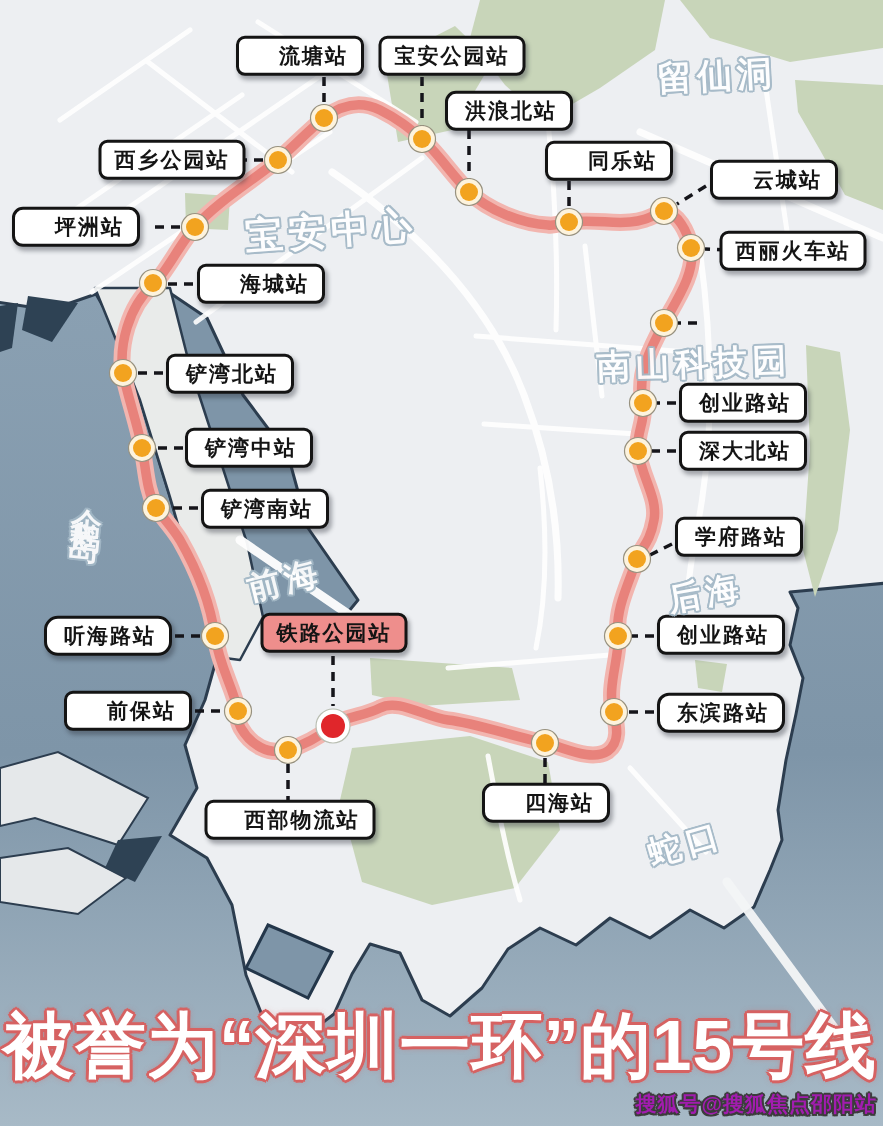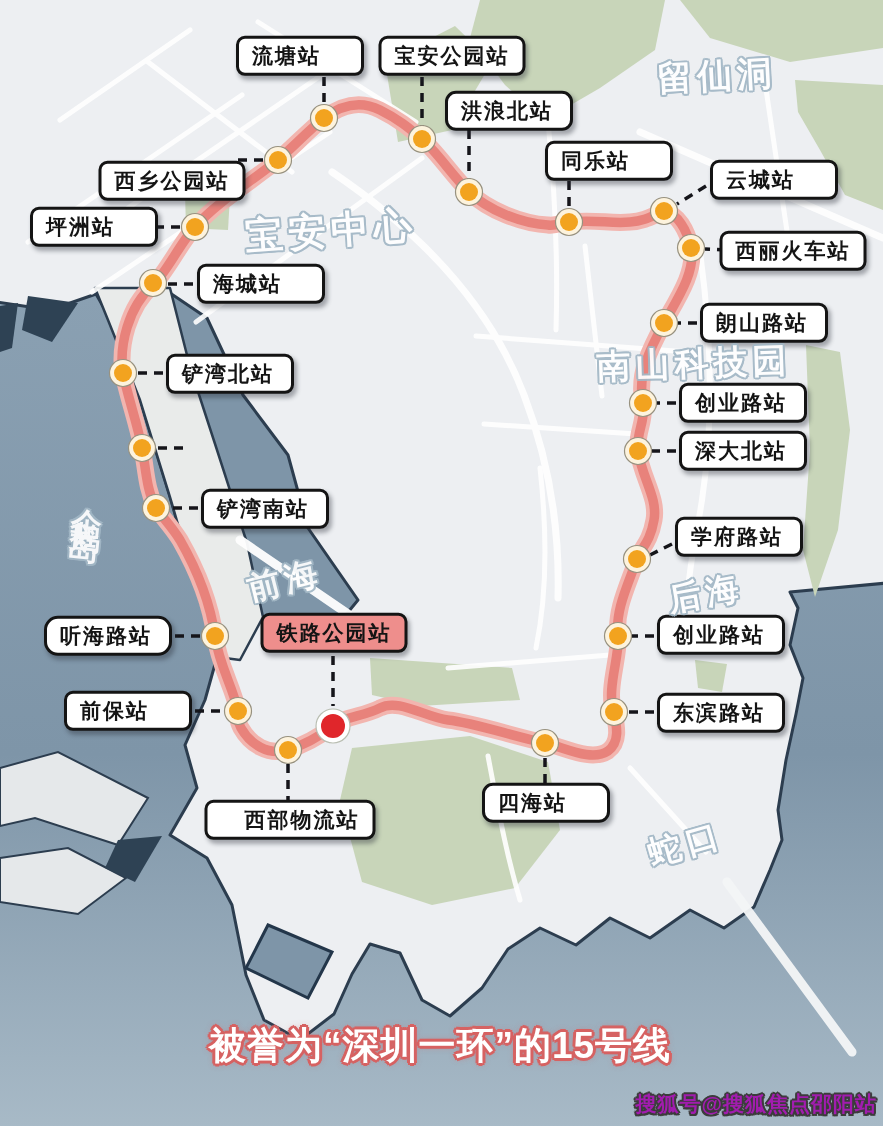--- a/index.html
+++ b/index.html
@@ -3,30 +3,30 @@
 <meta charset="utf-8">
 <style>
   html,body{margin:0;padding:0;background:#ffffff;}
   #stage{position:relative;width:883px;height:1126px;overflow:hidden;background:#edeff2;
          font-family:"Liberation Sans","DejaVu Sans",sans-serif;}
   #mapsvg{position:absolute;left:0;top:0;}
   .connector{stroke:#15151a;stroke-width:3.5;stroke-dasharray:9 7;fill:none;}
   #labels{position:absolute;left:0;top:0;width:100%;height:100%;}
   .st-label{position:absolute;transform:translate(-50%,-50%);background:#ffffff;
     border:3px solid #141414;border-radius:9px;padding:3px 13px;min-width:96px;
-    text-align:left;font-size:21px;font-weight:bold;color:#141414;white-space:nowrap;
+    text-align:right;font-size:21px;font-weight:bold;color:#141414;white-space:nowrap;
     letter-spacing:2px;box-shadow:2.5px 3.5px 4px rgba(40,45,55,.38);line-height:1.35;}
   .st-label.hl{background:#ee8e8c;}
   .area-label{position:absolute;transform:translate(-50%,-50%);font-weight:bold;color:#ffffff;
     white-space:nowrap;letter-spacing:5px;opacity:.93;
     text-shadow:2px 0 #a3b8c6,-2px 0 #a3b8c6,0 2px #a3b8c6,0 -2px #a3b8c6,
       1.6px 1.6px #a3b8c6,-1.6px -1.6px #a3b8c6,1.6px -1.6px #a3b8c6,-1.6px 1.6px #a3b8c6;}
   .area-label.vertical{writing-mode:vertical-rl;letter-spacing:12px;}
   #title{position:absolute;left:440px;top:1046px;transform:translate(-50%,-50%);
-    font-size:37px;font-weight:bold;color:#ffffff;white-space:nowrap;letter-spacing:1px;
+    font-size:71px;font-weight:bold;color:#ffffff;white-space:nowrap;letter-spacing:1px;
     text-shadow:3px 0 #d66262,-3px 0 #d66262,0 3px #d66262,0 -3px #d66262,
       2px 2px #d66262,-2px -2px #d66262,2px -2px #d66262,-2px 2px #d66262,0 0 7px rgba(214,90,90,.75);}
   #watermark{position:absolute;right:6px;top:1104px;transform:translateY(-50%);
     font-size:21px;font-weight:bold;color:#a21caf;white-space:nowrap;letter-spacing:1px;
     text-shadow:2px 0 #3c3c3c,-2px 0 #3c3c3c,0 2px #3c3c3c,0 -2px #3c3c3c,
       1.5px 1.5px #3c3c3c,-1.5px -1.5px #3c3c3c,1.5px -1.5px #3c3c3c,-1.5px 1.5px #3c3c3c;}
 </style>
 </head>
 <body>
 
@@ -170,36 +170,36 @@
       </g>
   </svg>
 
   <div id="labels">
       <div class="st-label" style="left: 300px; top: 56px;">流塘站</div>
       <div class="st-label" style="left: 452px; top: 56px;">宝安公园站</div>
       <div class="st-label" style="left: 509px; top: 111px; border-radius: 11px;">洪浪北站</div>
       <div class="st-label" style="left: 609px; top: 161px;">同乐站</div>
       <div class="st-label" style="left: 774px; top: 180px;">云城站</div>
       <div class="st-label" style="left: 793px; top: 251px;">西丽火车站</div>
-      <div class="st-label" style="left: 764px; top: 323px;">朗山路站</div>
       <div class="st-label" style="left: 743px; top: 403px;">创业路站</div>
       <div class="st-label" style="left: 743px; top: 451px;">深大北站</div>
       <div class="st-label" style="left: 739px; top: 537px;">学府路站</div>
       <div class="st-label" style="left: 721px; top: 635px;">创业路站</div>
-      <div class="st-label" style="left: 721px; top: 713px;">东滨路站</div>
+      <div class="st-label" style="left: 721px; top: 713px; border-radius: 12px;">东滨路站</div>
       <div class="st-label" style="left: 546px; top: 803px; border-radius: 11px;">四海站</div>
       <div class="st-label" style="left: 290px; top: 820px; padding-left: 37px;">西部物流站</div>
       <div class="st-label" style="left: 128px; top: 711px;">前保站</div>
       <div class="st-label" style="left: 108px; top: 636px; border-radius: 14px;">听海路站</div>
       <div class="st-label hl" style="left: 334px; top: 633px;">铁路公园站</div>
       <div class="st-label" style="left: 265px; top: 509px;">铲湾南站</div>
+      <div class="st-label" style="left: 249px; top: 448px;">铲湾中站</div>
       <div class="st-label" style="left: 230px; top: 374px;">铲湾北站</div>
       <div class="st-label" style="left: 261px; top: 284px;">海城站</div>
-      <div class="st-label" style="left: 94px; top: 227px;">坪洲站</div>
-      <div class="st-label" style="left: 172px; top: 160px; margin-top: 21px;">西乡公园站</div>
+      <div class="st-label" style="left: 76px; top: 227px; border-radius: 11px;">坪洲站</div>
+      <div class="st-label" style="left: 172px; top: 160px;">西乡公园站</div>
       <div class="area-label" style="left: 331px; top: 231px; font-size: 38px; transform: translate(-50%, -50%) rotate(-4deg);">宝安中心</div>
       <div class="area-label" style="left: 717px; top: 76px; font-size: 35px; transform: translate(-50%, -50%) rotate(-3deg);">留仙洞</div>
       <div class="area-label" style="left: 694px; top: 364px; font-size: 34px; transform: translate(-50%, -50%) rotate(-2deg);">南山科技园</div>
       <div class="area-label" style="left: 285px; top: 581px; font-size: 33px; transform: translate(-50%, -50%) rotate(-14deg);">前海</div>
       <div class="area-label" style="left: 706px; top: 594px; font-size: 33px; transform: translate(-50%, -50%) rotate(-10deg);">后海</div>
       <div class="area-label" style="left: 686px; top: 845px; font-size: 33px; transform: translate(-50%, -50%) rotate(-16deg);">蛇口</div>
       <div class="area-label vertical" style="left: 88px; top: 502px; font-size: 31px; transform: translate(-50%, -50%) rotate(6deg);">企鹅岛</div>
     </div>
 
   <div id="title">被誉为“深圳一环”的15号线</div>

